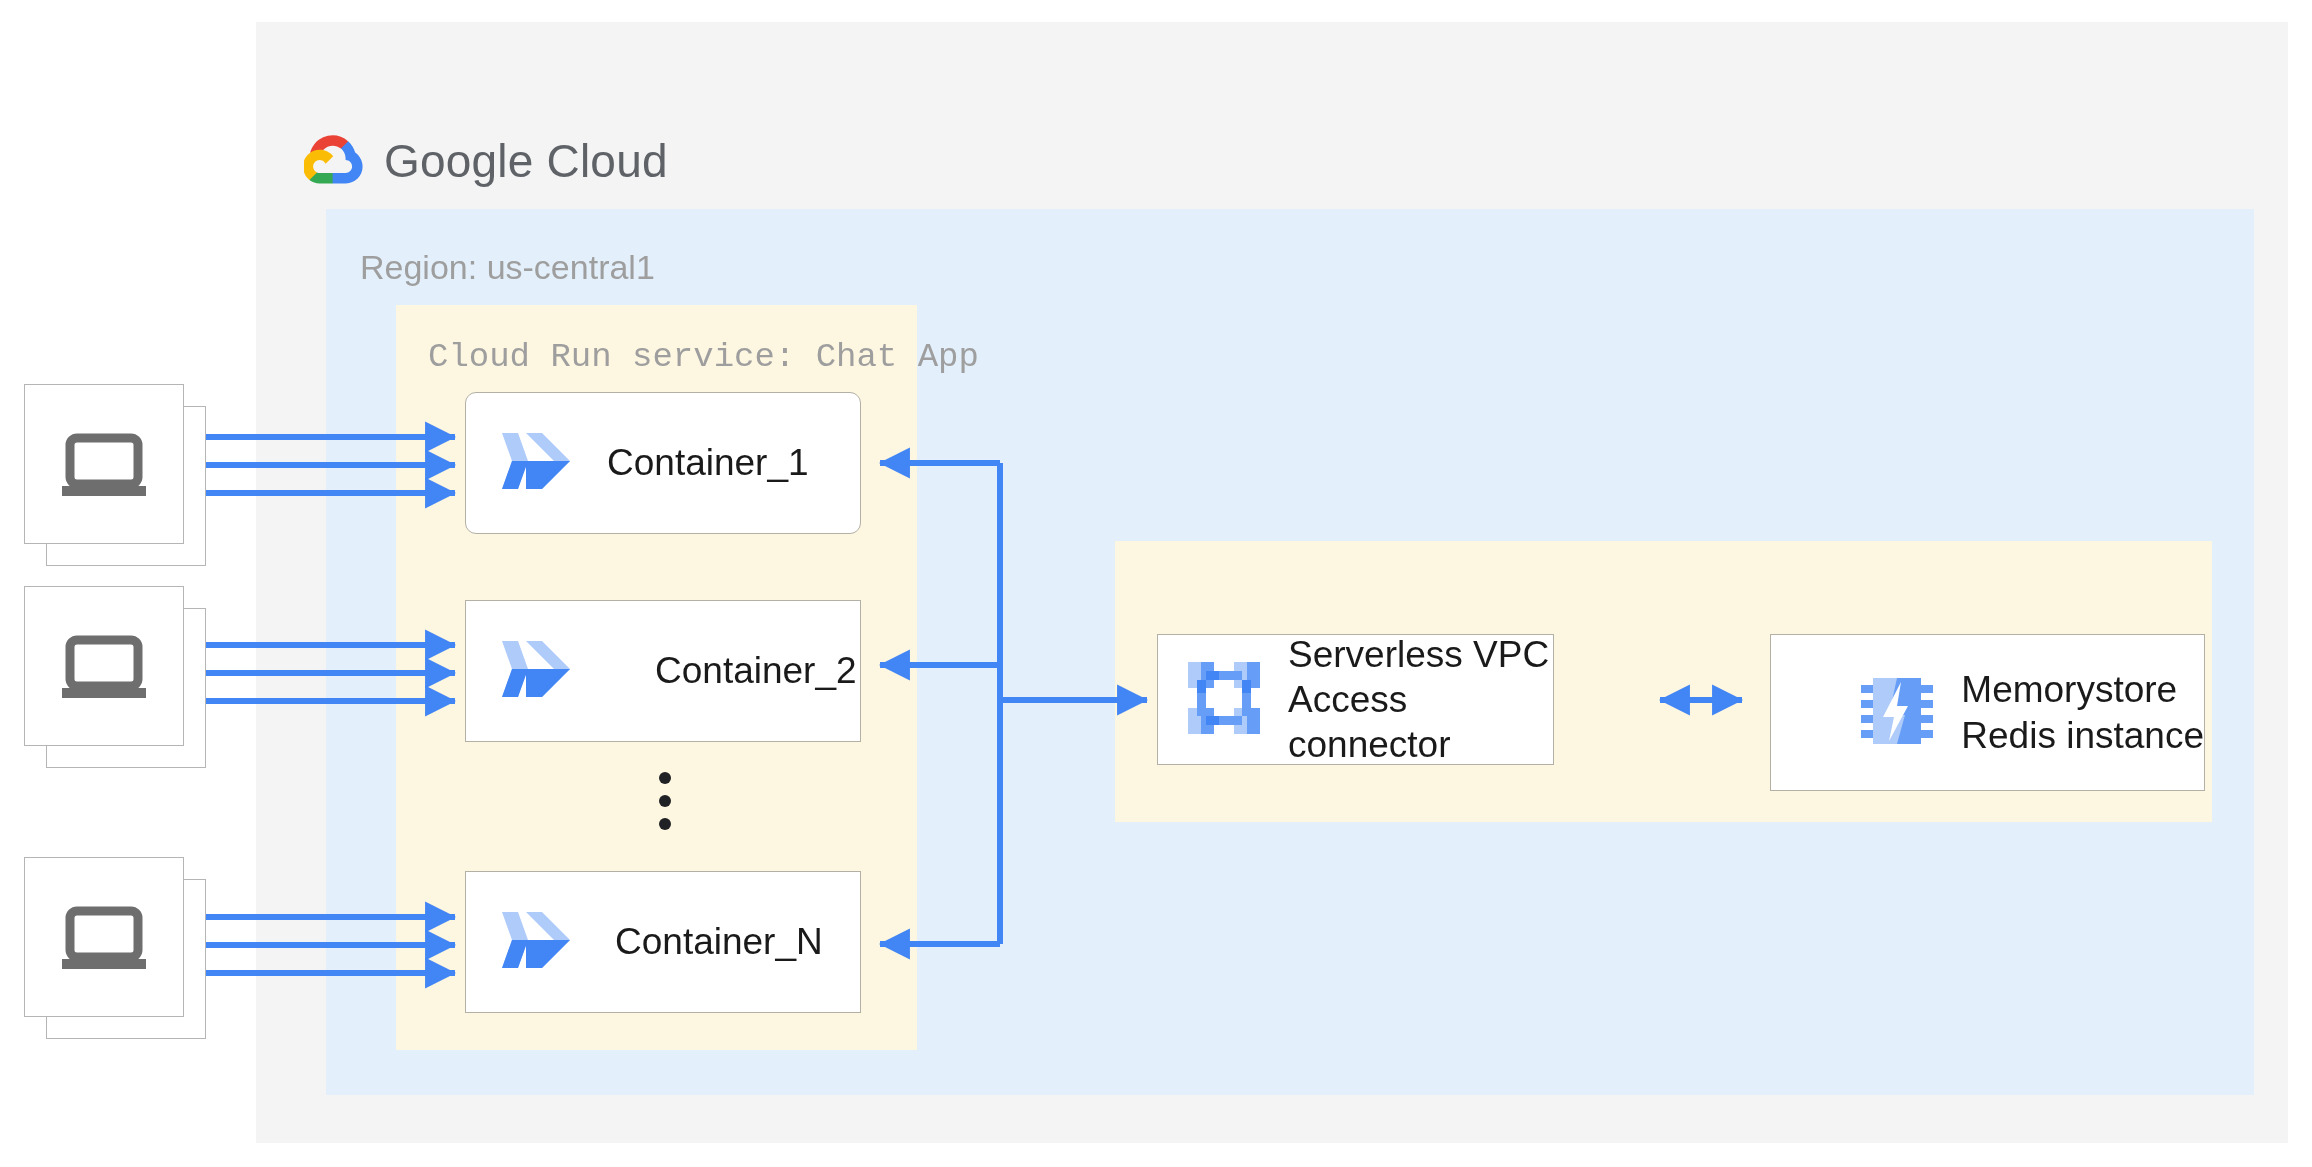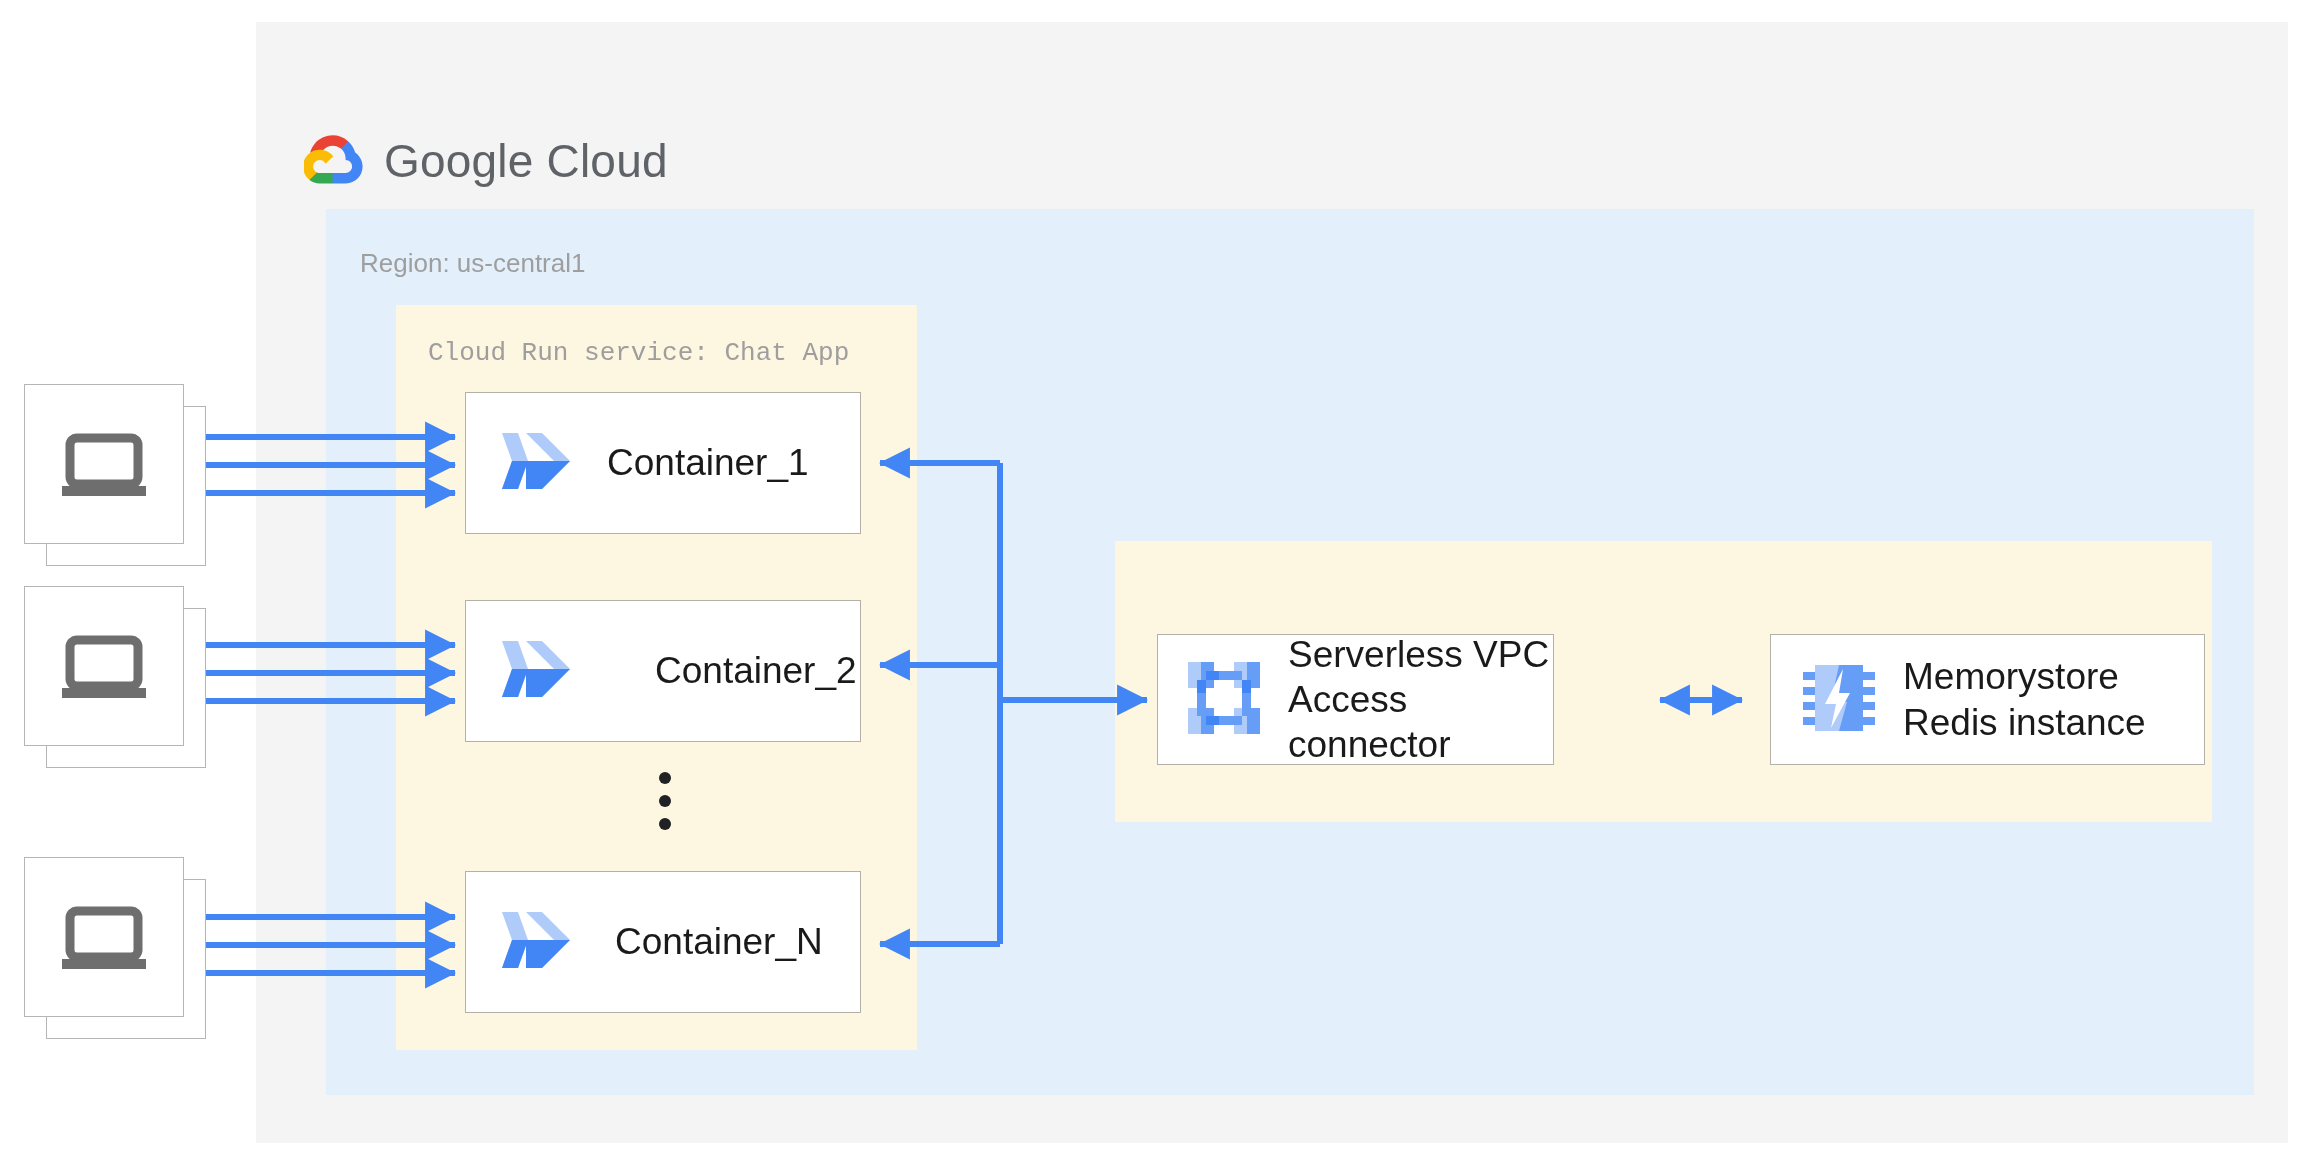--- a/index.html
+++ b/index.html
@@ -37,21 +37,21 @@
   }
   #vpc-panel {
     left: 1115px; top: 541px;
     width: 1097px; height: 281px;
     background: #fdf6e0;
   }
 
   .panel-label {
     position: absolute;
     color: #9e9e9e;
-    font-size: 26px;
+    font-size: 34px;
     white-space: nowrap;
   }
   #region-label   { left: 360px; top: 248px; }
   #cloudrun-label { left: 428px; top: 338px; font-family: Liberation Mono, monospace; }
   #vpc-label      { left: 1148px; top: 574px; }
 
   
   #gcp-logo {
     position: absolute;
     left: 304px; top: 90px;
@@ -78,36 +78,36 @@
     align-items: center;
   }
   .node-label {
     font-size: 37px;
     color: #1a1a1a;
     line-height: 1.22;
     white-space: pre-line;
   }
 
   .container-box { left: 465px; width: 396px; height: 142px; }
-  #container-1 { top: 392px; }
+  #container-1 { top: 392px; border-radius: 11px; }
   #container-2 { top: 600px; gap: 48px; }
   #container-3 { top: 871px; gap: 8px; }
   .container-box .icon { margin-left: 30px; }
   .container-box .node-label { margin-left: 33px; }
 
   #connector-box {
     left: 1157px; top: 634px;
     width: 397px; height: 131px;
   }
   #connector-box .icon { margin-left: 28px; }
   #connector-box .node-label { margin-left: 26px; }
 
   #memorystore-box {
     left: 1770px; top: 634px;
-    width: 435px; height: 131px;
+    width: 435px; height: 157px; justify-content: flex-end;
   }
   #memorystore-box .icon { margin-left: 30px; }
   #memorystore-box .node-label { margin-left: 26px; }
 
   
   .client {
     position: absolute;
     width: 182px;
     height: 182px;
   }

